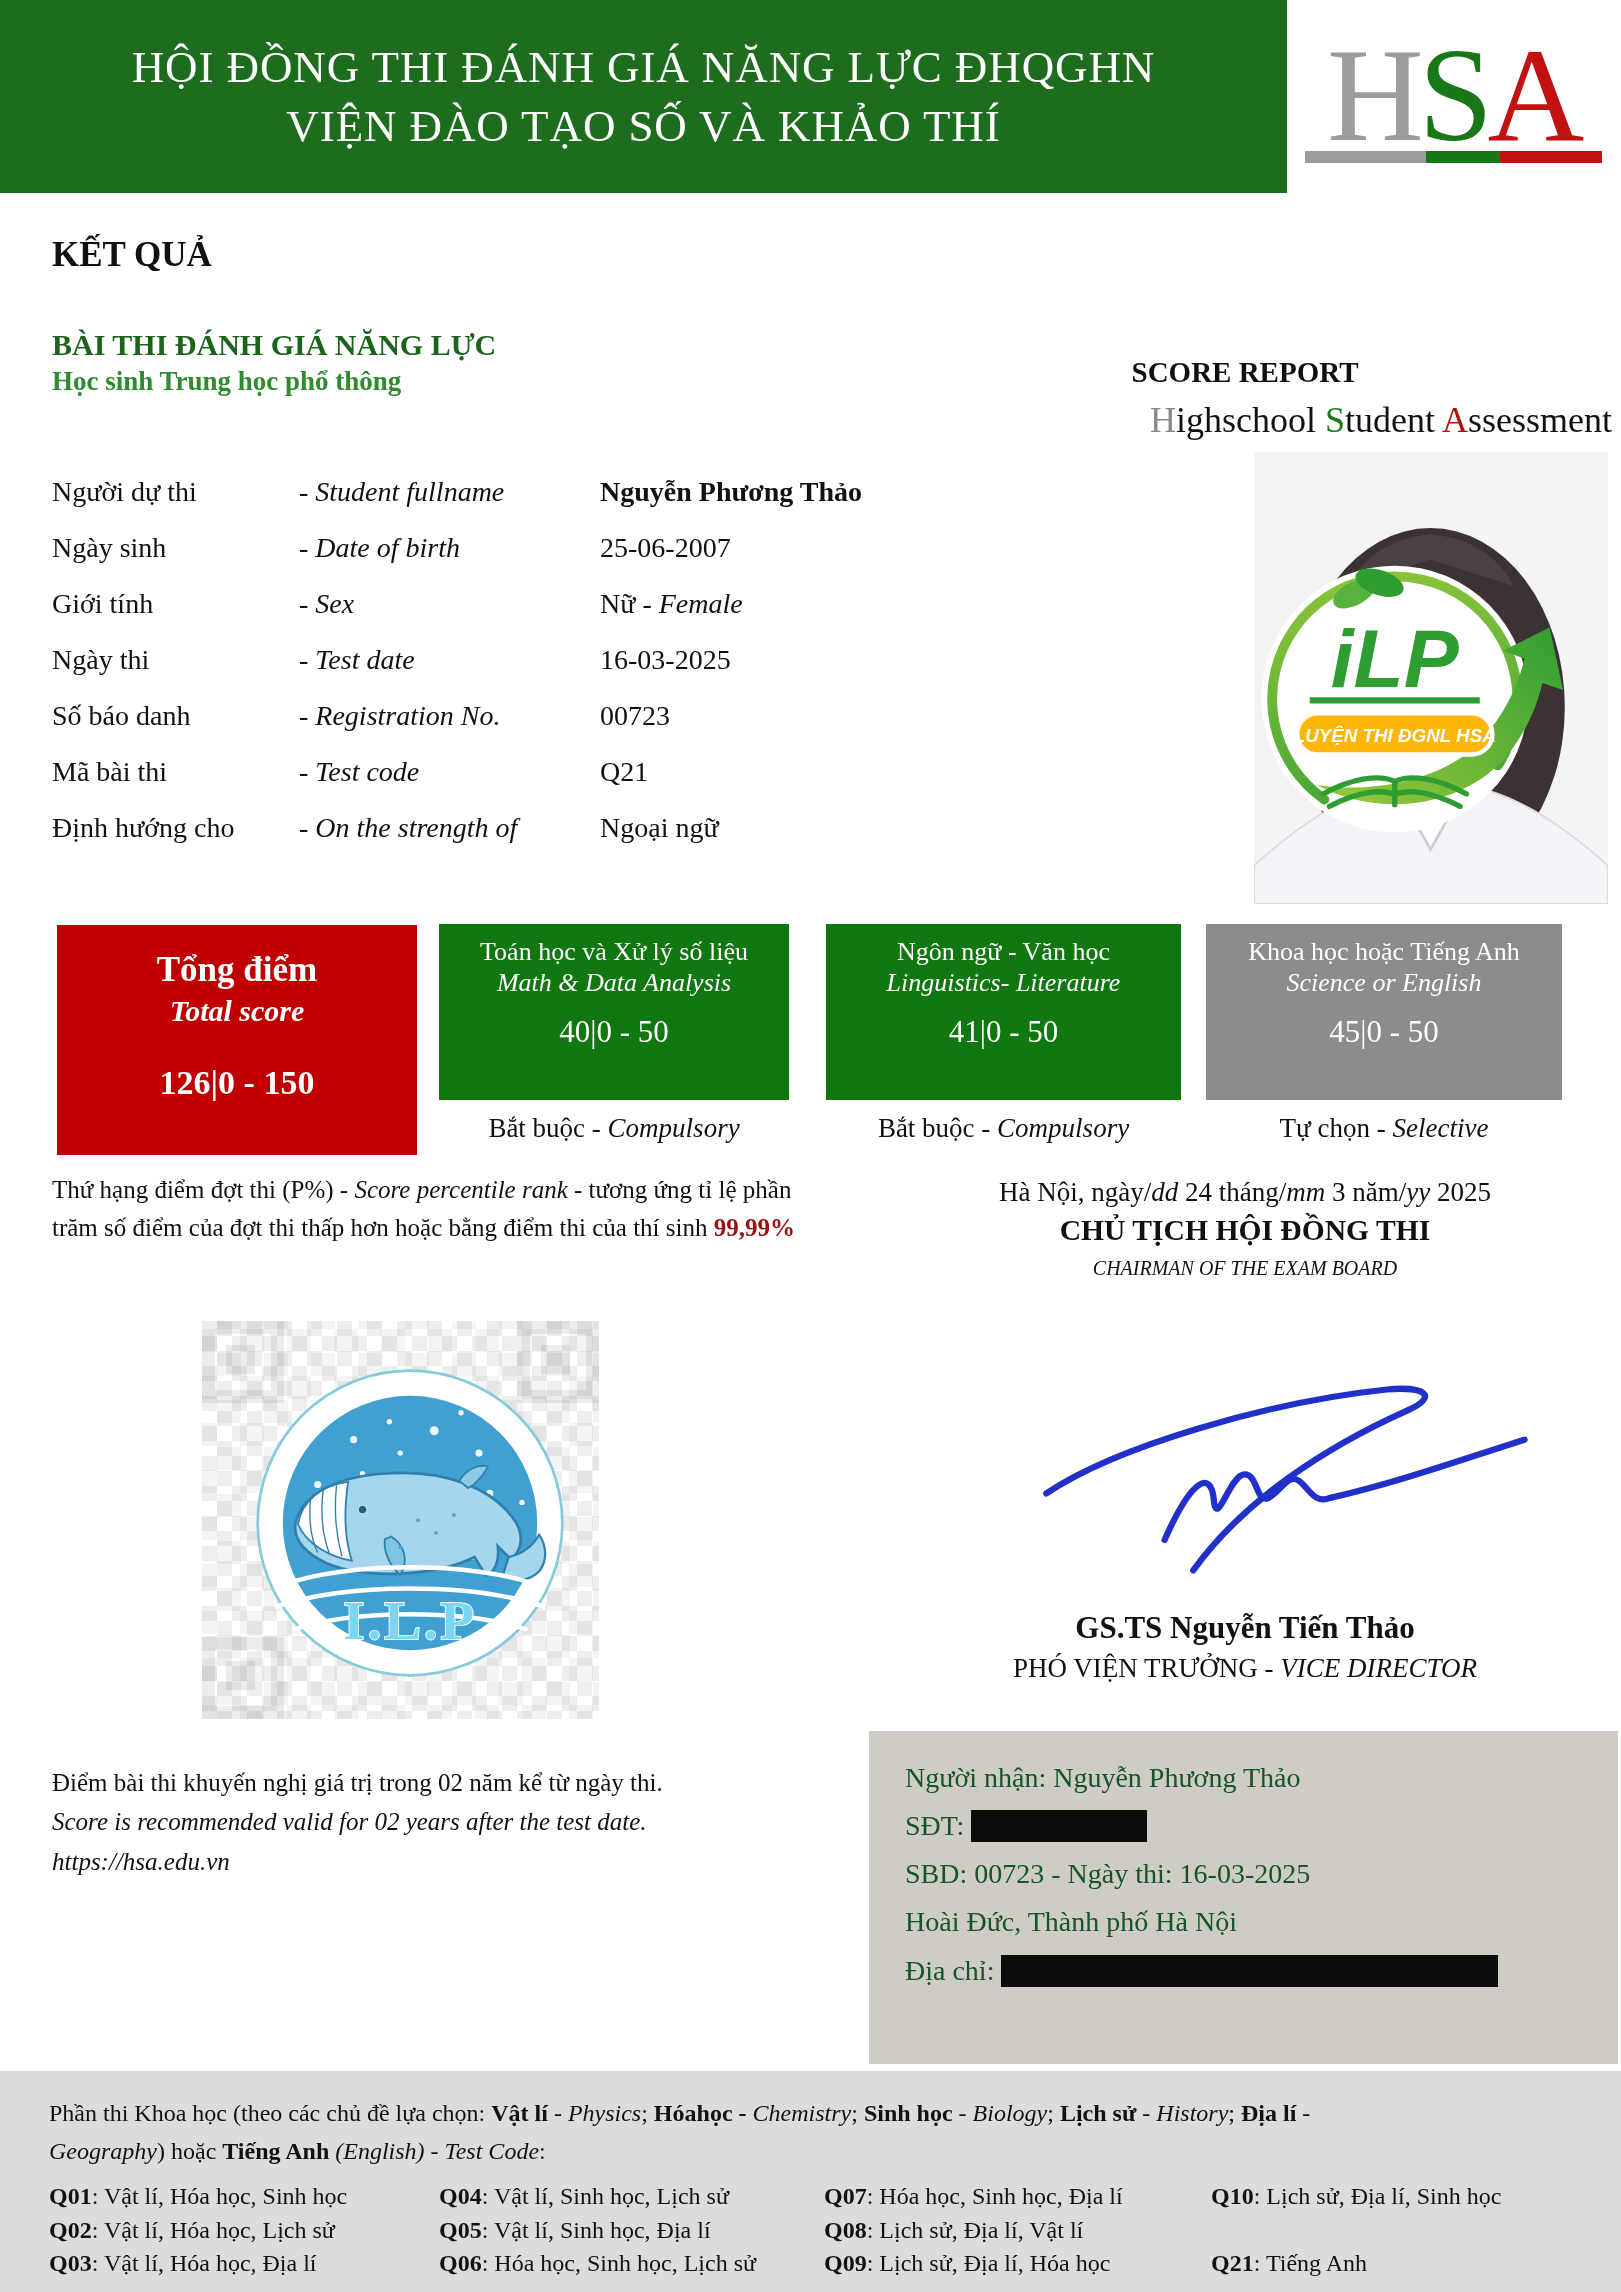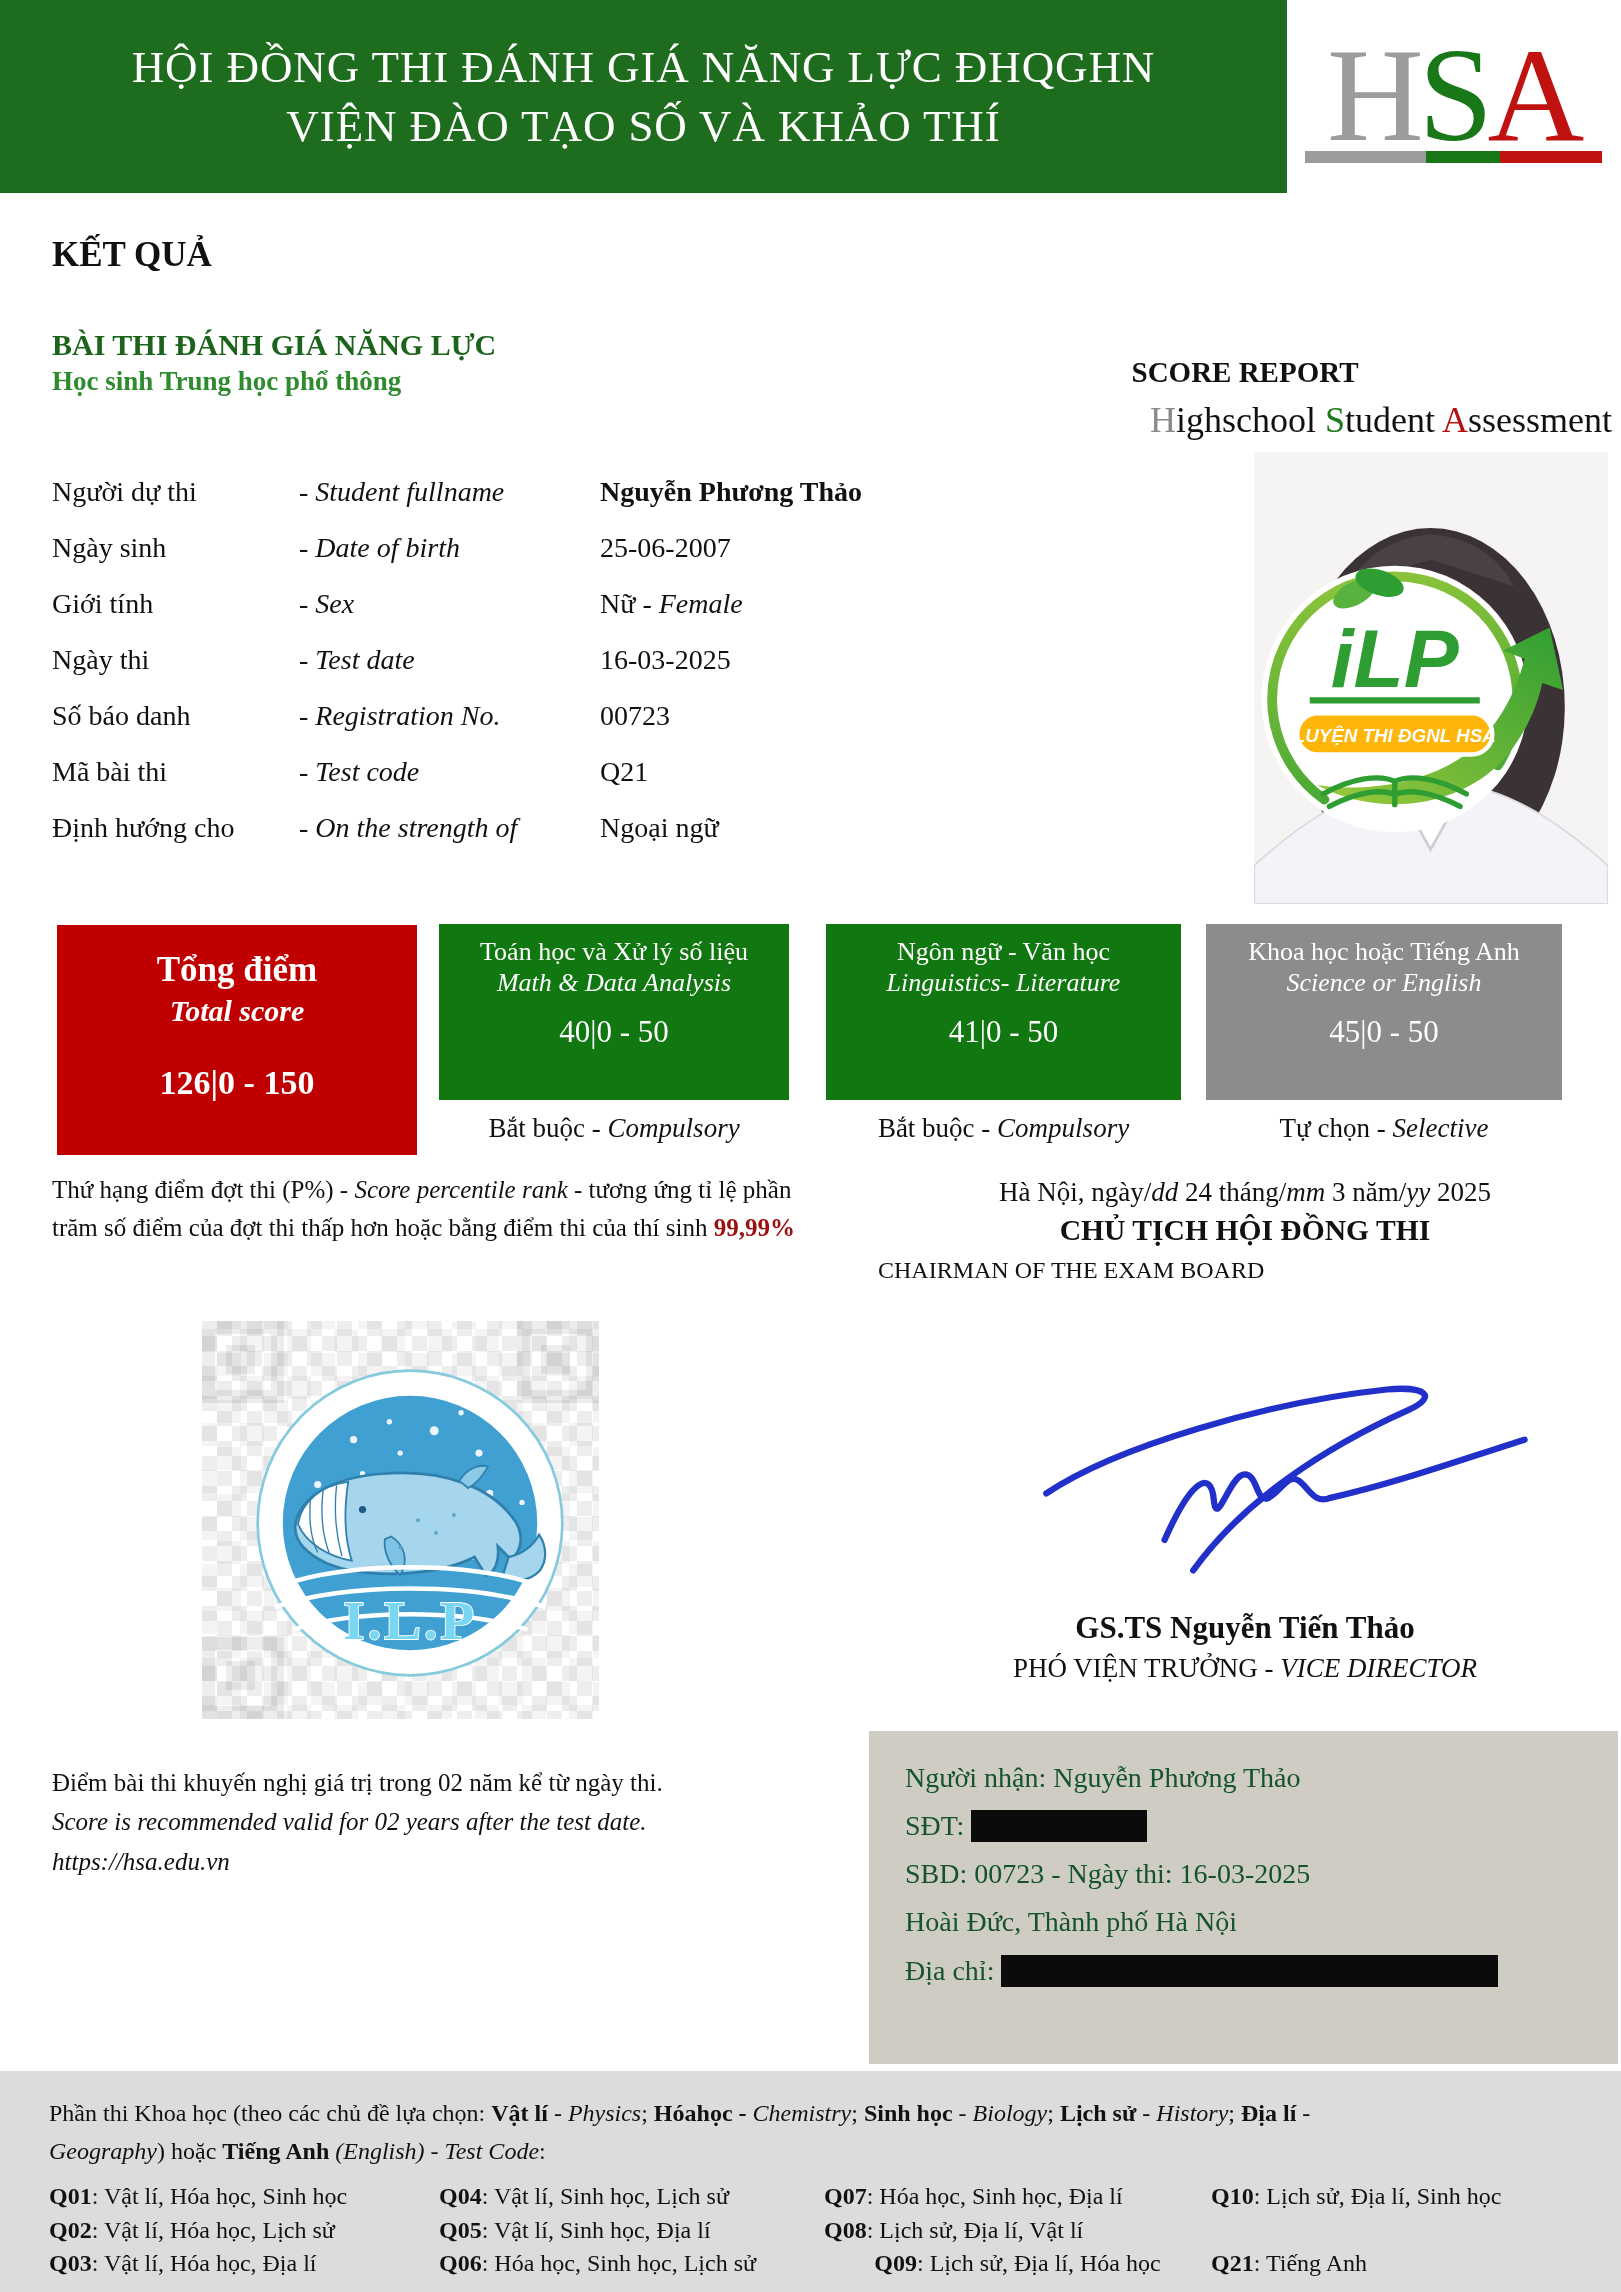--- a/index.html
+++ b/index.html
@@ -56,21 +56,21 @@
 
   
   .percentile{position:absolute;left:52px;top:1171px;width:757px;font-size:25px;line-height:1.52;}
   .percentile .it{font-style:italic;}
   .percentile .pv{color:#9b1111;font-weight:700;}
 
   
   .sign-date{position:absolute;left:878px;top:1177px;width:734px;text-align:center;font-size:27px;}
   .sign-date .it{font-style:italic;}
   .chair-vi{position:absolute;left:878px;top:1214px;width:734px;text-align:center;font-size:29.6px;font-weight:700;}
-  .chair-en{position:absolute;left:878px;top:1257px;width:734px;font-size:24px;}
+  .chair-en{position:absolute;left:878px;top:1257px;width:734px;text-align:center;font-size:20px;font-style:italic;}
   .signature{position:absolute;left:1030px;top:1368px;width:502px;height:206px;}
   .signer-name{position:absolute;left:878px;top:1610px;width:734px;text-align:center;font-size:31px;font-weight:700;}
   .signer-title{position:absolute;left:878px;top:1653px;width:734px;text-align:center;font-size:27px;}
   .signer-title .it{font-style:italic;margin-top:36px;}
 
   
   .qr{position:absolute;left:202px;top:1321px;width:397px;height:398px;
       background-image:repeating-conic-gradient(rgba(0,0,0,0.065) 0% 25%, transparent 0% 50%),
                        repeating-conic-gradient(rgba(0,0,0,0.045) 0% 25%, transparent 0% 50%);
       background-size:30px 30px,47px 47px;background-position:0 0,15px 8px;}
@@ -310,20 +310,20 @@
     <div class="intro"><span>Phần thi Khoa học (theo các chủ đề lựa chọn: </span><span class="b">Vật lí</span><span> - </span><span class="it">Physics</span><span>; </span><span class="b">Hóahọc - </span><span class="it">Chemistry</span><span>; </span><span class="b">Sinh học</span><span> - </span><span class="it">Biology</span><span>; </span><span class="b">Lịch sử</span><span> - </span><span class="it">History</span><span>; </span><span class="b">Địa lí</span><span> - </span><br><span class="it">Geography</span><span>) hoặc </span><span class="b">Tiếng Anh </span><span class="it">(English)</span><span> - </span><span class="it">Test Code</span><span>:</span></div>
     <div class="codes">
       <div class="cell" style="grid-column:1;grid-row:1;"><span class="b">Q01</span><span>: Vật lí, Hóa học, Sinh học</span></div>
       <div class="cell" style="grid-column:1;grid-row:2;"><span class="b">Q02</span><span>: Vật lí, Hóa học, Lịch sử</span></div>
       <div class="cell" style="grid-column:1;grid-row:3;"><span class="b">Q03</span><span>: Vật lí, Hóa học, Địa lí</span></div>
       <div class="cell" style="grid-column:2;grid-row:1;"><span class="b">Q04</span><span>: Vật lí, Sinh học, Lịch sử</span></div>
       <div class="cell" style="grid-column:2;grid-row:2;"><span class="b">Q05</span><span>: Vật lí, Sinh học, Địa lí</span></div>
       <div class="cell" style="grid-column:2;grid-row:3;"><span class="b">Q06</span><span>: Hóa học, Sinh học, Lịch sử</span></div>
       <div class="cell" style="grid-column:3;grid-row:1;"><span class="b">Q07</span><span>: Hóa học, Sinh học, Địa lí</span></div>
       <div class="cell" style="grid-column:3;grid-row:2;"><span class="b">Q08</span><span>: Lịch sử, Địa lí, Vật lí</span></div>
-      <div class="cell" style="grid-column:3;grid-row:3;text-align:center;"><span class="b">Q09</span><span>: Lịch sử, Địa lí, Hóa học</span></div>
+      <div class="cell" style="grid-column:3;grid-row:3;"><span class="b">Q09</span><span>: Lịch sử, Địa lí, Hóa học</span></div>
       <div class="cell" style="grid-column:4;grid-row:1;"><span class="b">Q10</span><span>: Lịch sử, Địa lí, Sinh học</span></div>
       <div class="cell" style="grid-column:4;grid-row:3;"><span class="b">Q21</span><span>: Tiếng Anh</span></div>
     </div>
   </div>
 
 </div>
 
 
 </body></html>

